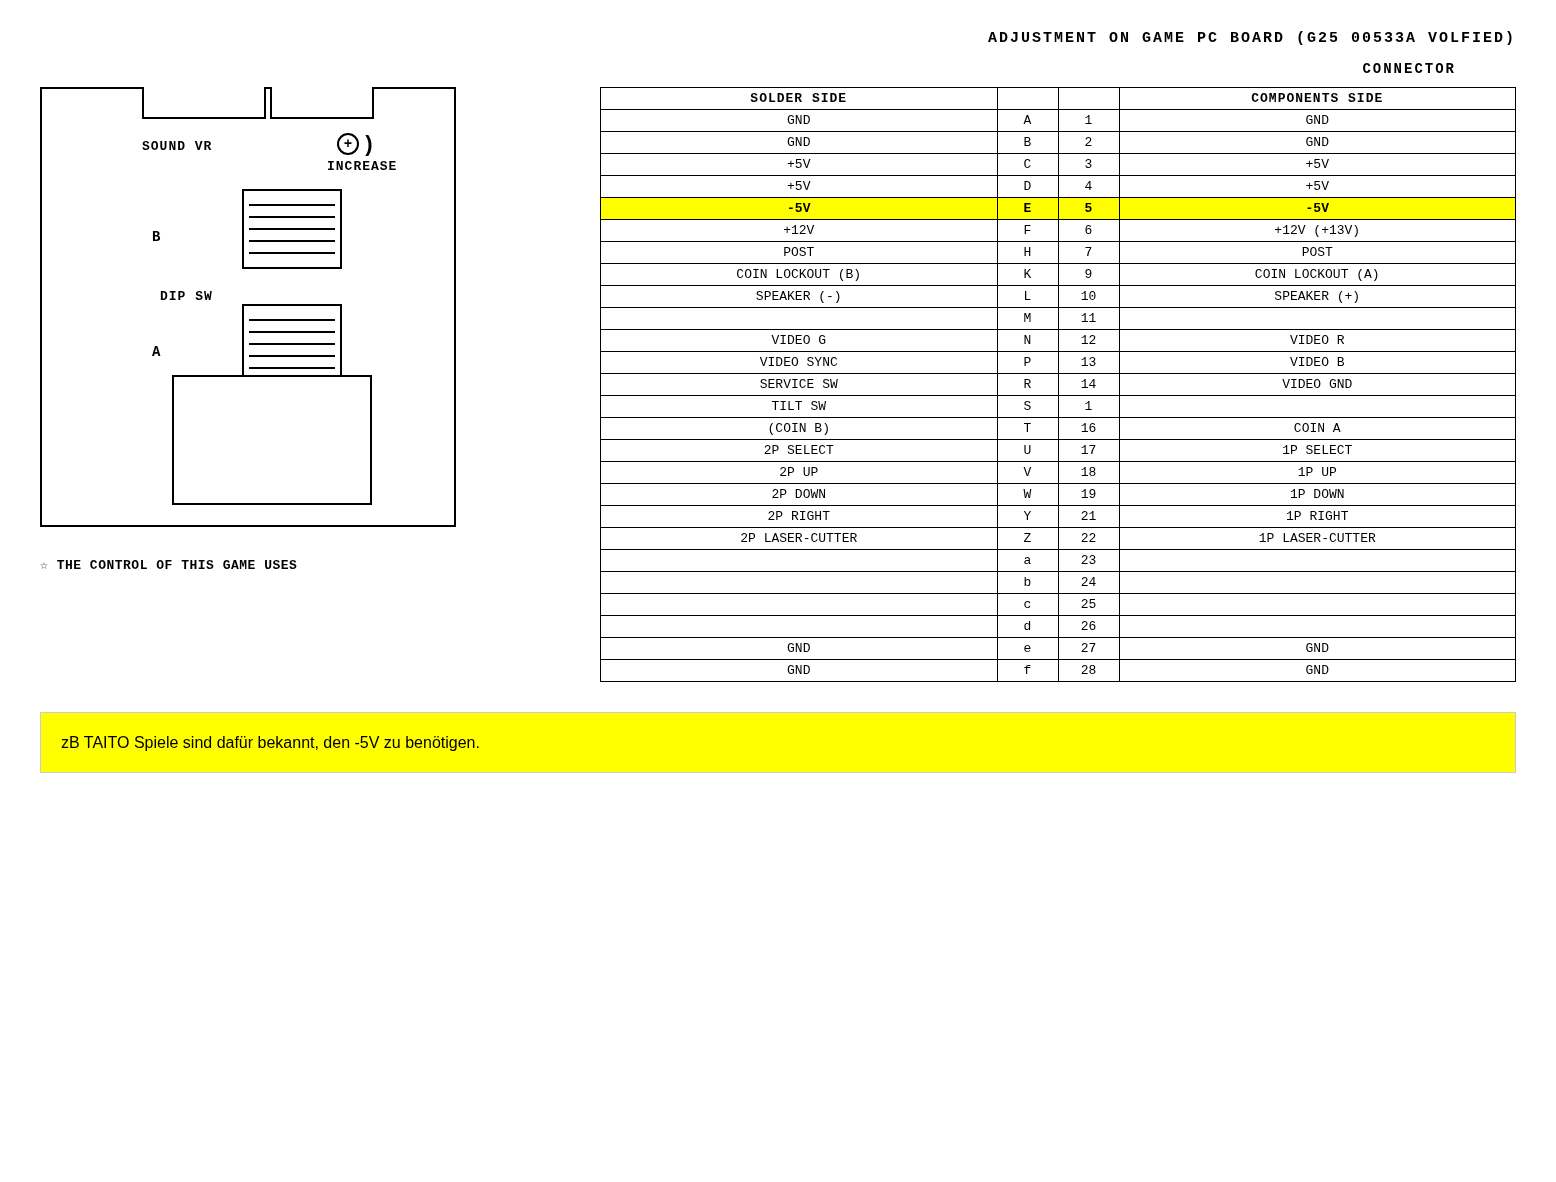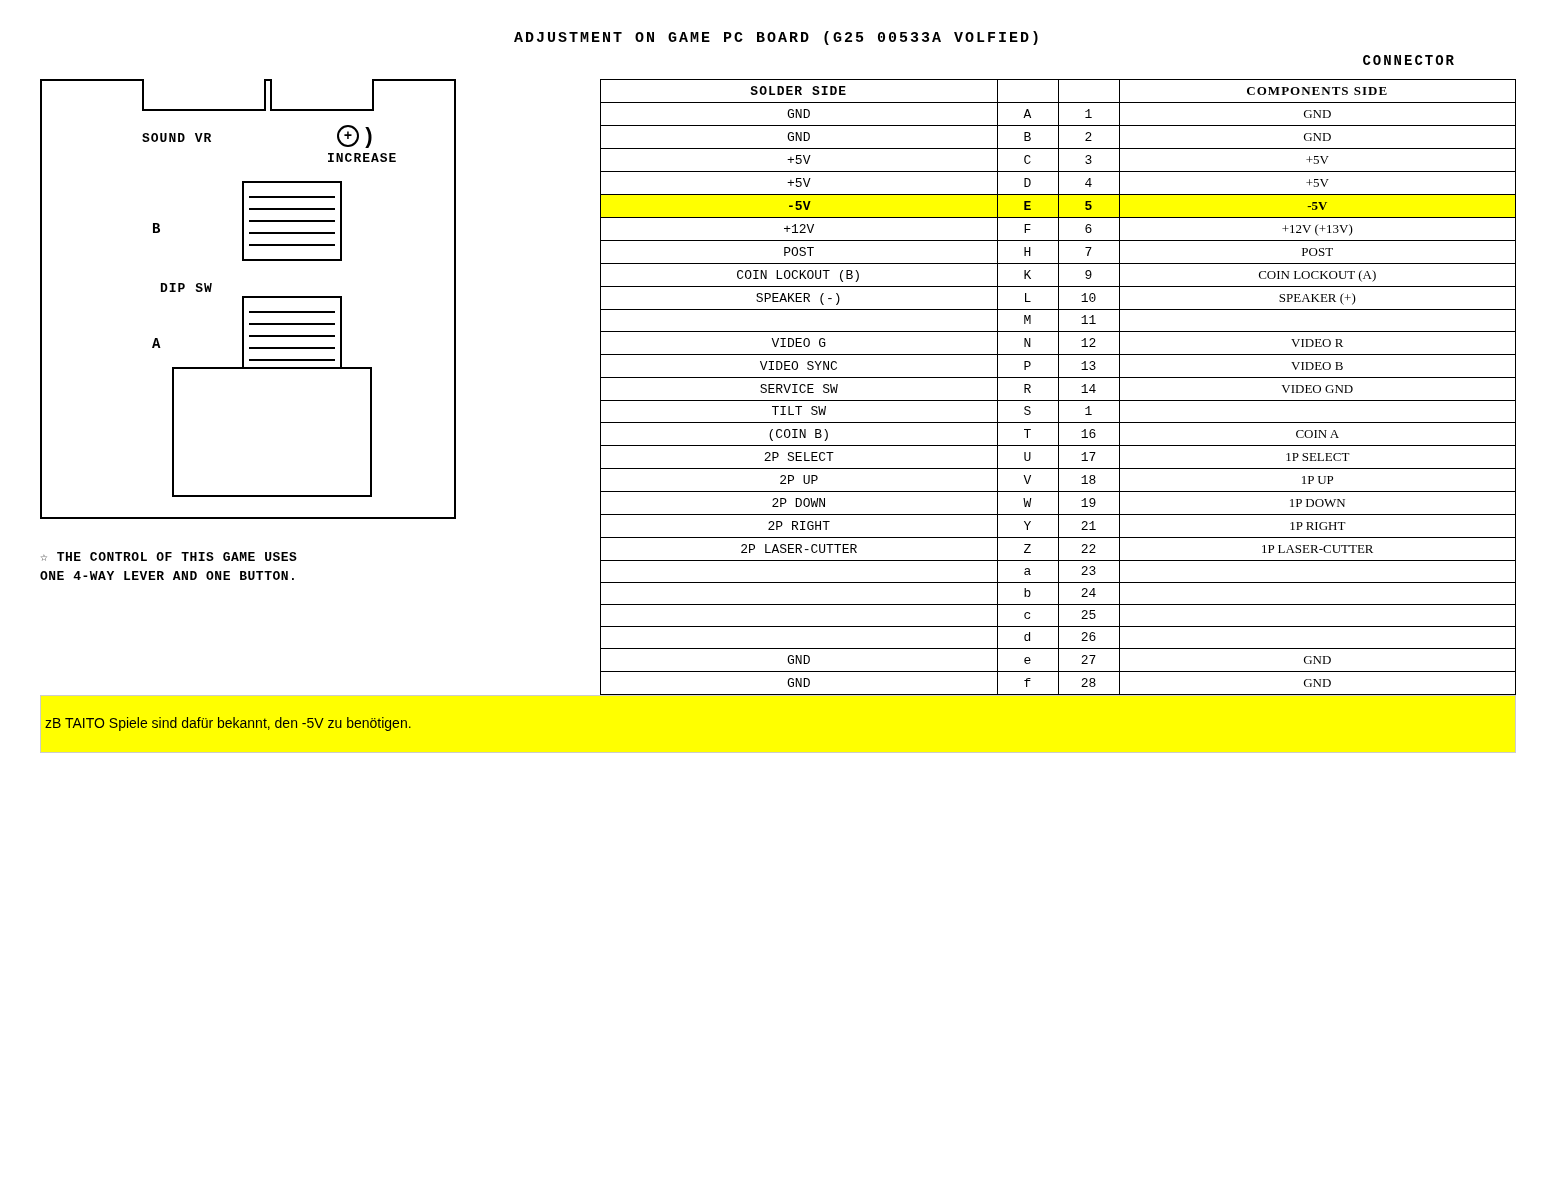--- a/index.html
+++ b/index.html
@@ -6,25 +6,25 @@
     body {
       background: #fff;
       font-family: 'Courier New', Courier, monospace;
       font-size: 13px;
       color: #000;
       width: 1556px;
       min-height: 1182px;
       padding: 30px 40px;
     }
     .page-title {
-      text-align: center;
+      text-align: right;
       font-weight: bold;
       font-size: 15px;
       letter-spacing: 2px;
-      margin-bottom: 6px;
+      margin-bottom: 14px;
     }
     .connector-title {
       text-align: right;
       font-weight: bold;
       font-size: 14px;
       letter-spacing: 2px;
       margin-bottom: 10px;
       padding-right: 60px;
     }
     .main-content {
@@ -198,34 +198,35 @@
       text-align: center;
       font-weight: normal;
       white-space: nowrap;
     }
     .connector-table th {
       font-weight: bold;
       letter-spacing: 1px;
       font-size: 13px;
     }
     .col-solder { text-align: left; }
-    .col-components { text-align: left; font-family: Liberation Serif, serif; }
+    .col-components { text-align: left; }
     .highlighted-row {
       background-color: #ffff00;
       border-radius: 10px;
     }
     .highlighted-row td {
       font-weight: bold;
     }
     
     .bottom-note {
+      margin-top: 30px;
       background-color: #ffff00;
       border: 1px solid #ccc;
-      padding: 16px 4px;
-      font-size: 14px;
+      padding: 16px 20px;
+      font-size: 16px;
       font-family: Arial, sans-serif;
       line-height: 1.7;
     }
   </style>
 </head>
 <body>
 
 <div class="page-title">ADJUSTMENT ON GAME PC BOARD (G25 00533A VOLFIED)</div>
 
 <div class="connector-title">CONNECTOR</div>
@@ -260,21 +261,20 @@
           <div class="switch-line"></div>
           <div class="switch-line"></div>
         </div>
       </div>
 
       <div class="bottom-rect"></div>
     </div>
 
     <div class="control-note">
       <div class="control-note-line">☆  THE CONTROL OF THIS GAME USES</div>
-      <div class="control-note-line">   ONE 4-WAY LEVER AND ONE BUTTON.</div>
     </div>
   </div>
 
   <div class="right-panel">
     <table class="connector-table">
       <thead>
         <tr>
           <th class="col-solder" style="width:260px;">SOLDER SIDE</th>
           <th style="width:40px;"></th>
           <th style="width:40px;"></th>

